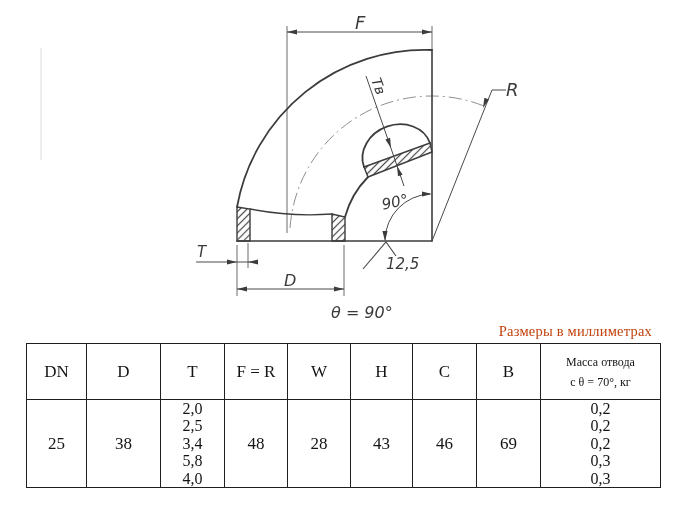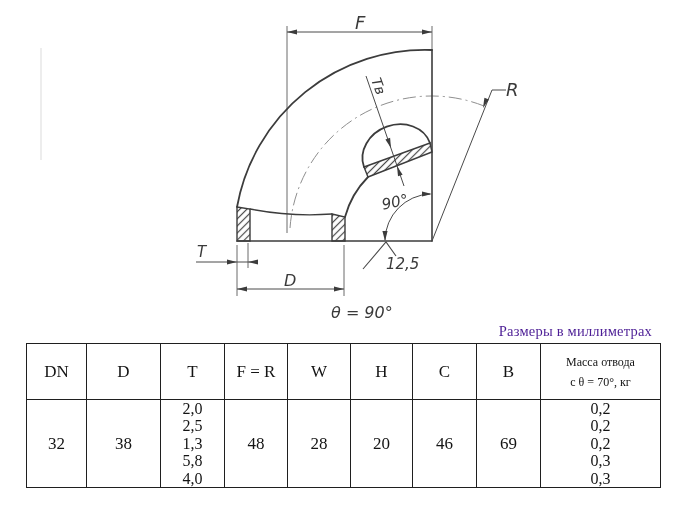--- a/index.html
+++ b/index.html
@@ -4,21 +4,21 @@
 <style>
   html,body { margin:0; padding:0; background:#ffffff; }
   .page {
     position:relative; width:700px; height:509px; background:#ffffff;
     overflow:hidden; font-family:"Liberation Serif", serif; color:#161616;
   }
   svg.drawing { position:absolute; left:0; top:0; }
   .lbl { font-style:italic; fill:#3a3a3a; font-family:"DejaVu Sans", sans-serif; }
   .caption {
     position:absolute; top:323px; right:48px;
-    font-size:14.5px; color:#4c1d95; letter-spacing:0.2px;
+    font-size:14.5px; color:#c2410c; letter-spacing:0.2px;
   }
   table.dims {
     position:absolute; left:26px; top:343px;
     border-collapse:collapse; table-layout:fixed;border-radius:11px;
   }
   table.dims th, table.dims td {
     border:1.7px solid #1f1f1f; text-align:center; vertical-align:middle;
     font-weight:normal; padding:0; color:#141414;
   }
   tr.head th { height:55px; font-size:17px; }
@@ -119,32 +119,32 @@
       <th>W</th>
       <th>H</th>
       <th>C</th>
       <th>B</th>
       <th class="mass">
         <div>Масса отвода</div>
         <div>с θ = 70°, кг</div>
       </th>
     </tr>
     <tr class="data">
-      <td>32</td>
+      <td>25</td>
       <td>38</td>
       <td class="multi">
         <div>2,0</div>
         <div>2,5</div>
-        <div>1,3</div>
+        <div>3,4</div>
         <div>5,8</div>
         <div>4,0</div>
       </td>
       <td>48</td>
       <td>28</td>
-      <td>20</td>
+      <td>43</td>
       <td>46</td>
       <td>69</td>
       <td class="multi">
         <div>0,2</div>
         <div>0,2</div>
         <div>0,2</div>
         <div>0,3</div>
         <div>0,3</div>
       </td>
     </tr>

